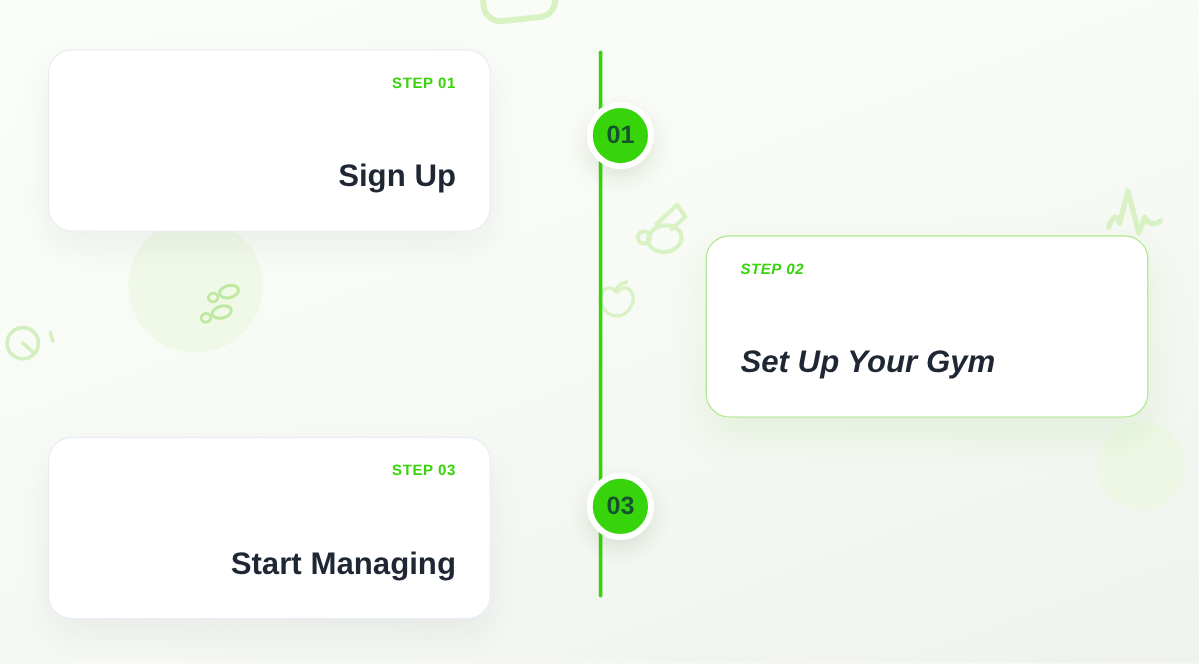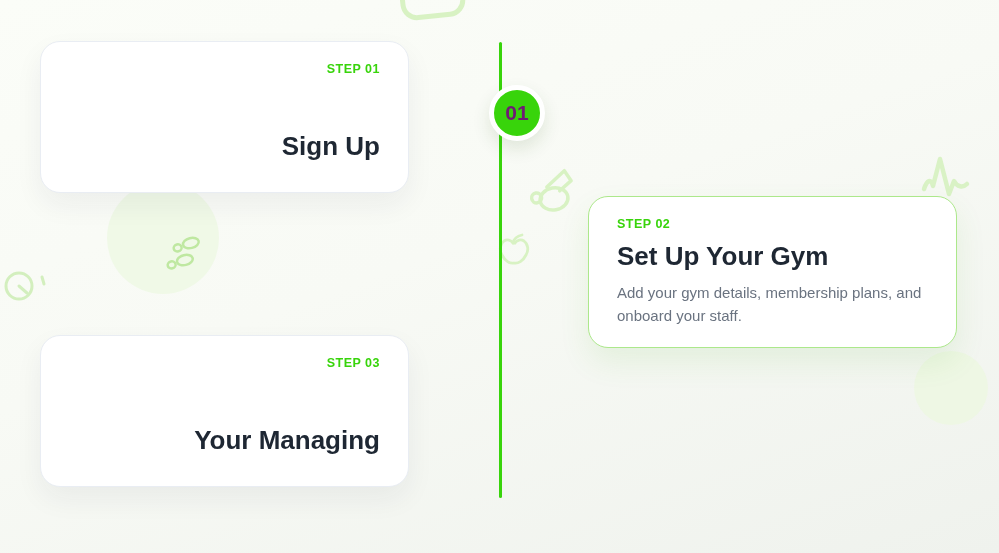--- a/index.html
+++ b/index.html
@@ -39,22 +39,22 @@
     display:flex;flex-direction:column;justify-content:space-between;
     box-shadow:0 12px 28px rgba(30,40,60,.06);
   }
   .step-card.align-right{align-items:flex-end;text-align:right;}
   .step-card.align-left{align-items:flex-start;text-align:left;}
   .step-card.highlight{
     border:1.5px solid #ace88b;
     box-shadow:0 14px 30px rgba(80,180,40,.10);
   }
   .card-1{left:40px;top:41px;}
-  .card-2{left:588px;top:196px;}
-  .card-3{left:40px;top:335px;}
+  .card-2{left:588px;top:196px;font-style:italic;}
+  .card-3{left:40px;top:364px;}
   .step-label{
     font-size:12.5px;font-weight:700;
     letter-spacing:.5px;
     color:var(--accent);
   }
   .step-title{
     margin:9px 0 10px;
     font-size:26px;font-weight:700;
     color:var(--title);
   }
@@ -64,21 +64,21 @@
     max-width:318px;
   }
   .step-node{
     position:absolute;
     width:56px;height:56px;
     border-radius:50%;
     background:var(--accent);
     border:5px solid #ffffff;
     display:flex;align-items:center;justify-content:center;
     box-shadow:0 8px 18px rgba(40,80,20,.12);
-    font-size:21px;font-weight:700;color:#701a75;
+    font-size:21px;font-weight:700;color:#14532d;
   }
   .node-1{left:489px;top:85px;}
   .node-2{left:440px;top:240px;}
   .node-3{left:489px;top:394px;}
 </style>
 </head>
 <body>
 
 <div class="stage">
 
@@ -130,25 +130,27 @@
   <div class="timeline-line"></div>
 
   <div class="step-card align-right card-1">
     <div class="step-label">STEP 01</div>
     <div class="step-title">Sign Up</div>
   </div>
 
   <div class="step-card align-left highlight card-2">
     <div class="step-label">STEP 02</div>
     <div class="step-title">Set Up Your Gym</div>
-    <div class="step-desc">Add your gym details, membership plans, and onboard your staff.</div>
   </div>
 
   <div class="step-card align-right card-3">
     <div class="step-label">STEP 03</div>
-    <div class="step-title">Your Managing</div>
+    <div class="step-title">Start Managing</div>
   </div>
 
   <div class="step-node node-1">
     <span>01</span>
   </div>
+  <div class="step-node node-3">
+    <span>03</span>
+  </div>
 
 </div>
 
 </body></html>

